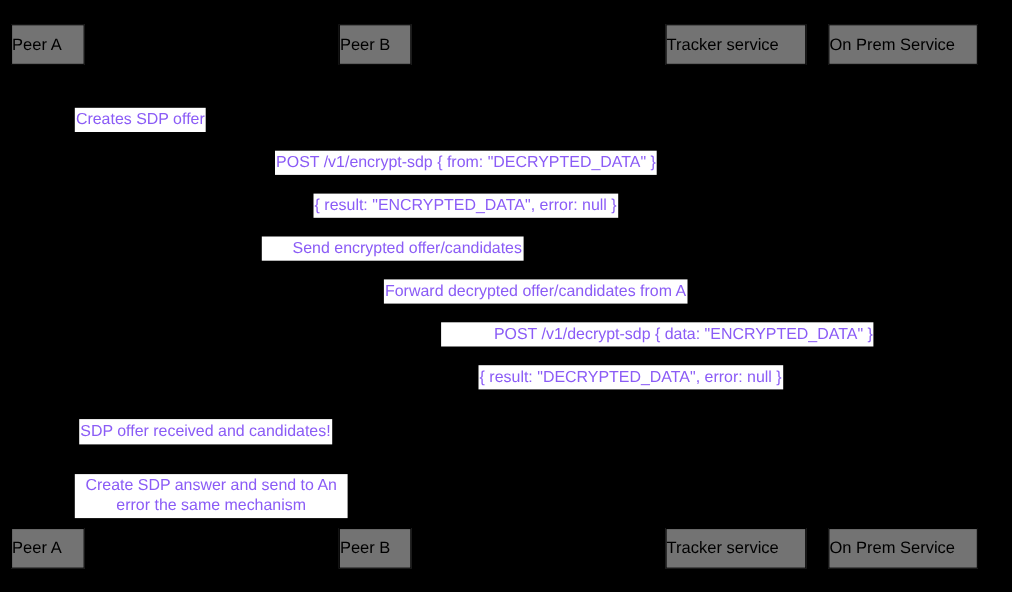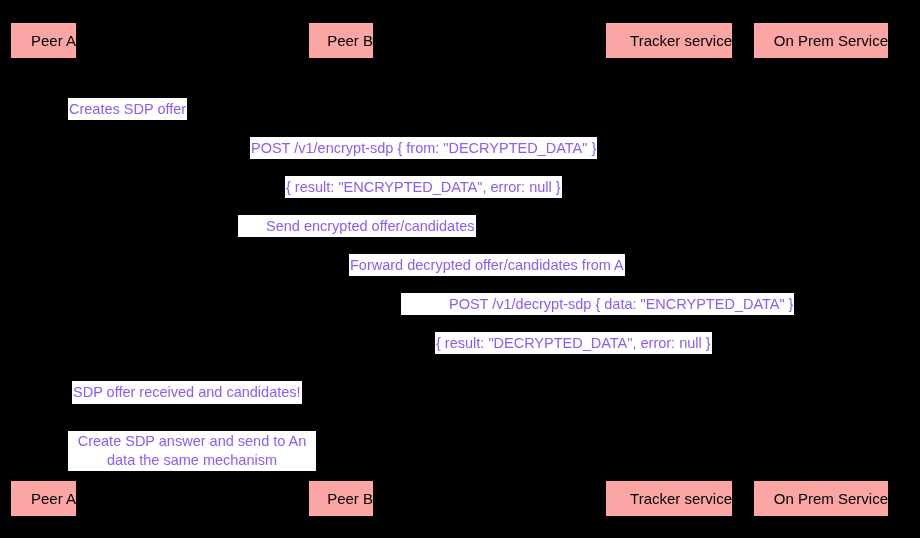--- a/index.html
+++ b/index.html
@@ -12,27 +12,27 @@
     position: relative;
     width: 920px;
     height: 538px;
     background: #000000;
     overflow: hidden;
     font-family: "Liberation Sans", sans-serif;
     -webkit-font-smoothing: antialiased;
   }
   .participant {
     position: absolute;
-    background: #fca5a5;
+    background: #737373;
     color: #000000;
     border: 1px solid #000000;
     box-sizing: border-box;
     display: flex;
     align-items: center;
-    justify-content: flex-end;
+    justify-content: flex-start;
     font-size: 15px;
     line-height: 1;
     white-space: nowrap;
   }
   .lifeline {
     position: absolute;
     width: 1px;
     background: #000000;
   }
   .msg {
@@ -120,21 +120,21 @@
   <div class="msg" style="left:435px; top:316px; height:22px;">
     <span>{ result: "DECRYPTED_DATA", error: null }</span>
   </div>
 
   <div class="msg" style="left:72px; top:365px; height:23px;">
     <span>SDP offer received and candidates!</span>
   </div>
 
   <div class="msg multiline" style="left:68px; top:415px; width:248px; height:40px;">
     <span class="msg-line">Create SDP answer and send to An</span>
-    <span class="msg-line">data the same mechanism</span>
+    <span class="msg-line">error the same mechanism</span>
   </div>
 
   <div class="participant" style="left:10px; top:480px; width:67px; height:37px;">
     <span>Peer A</span>
   </div>
   <div class="participant" style="left:308px; top:480px; width:66px; height:37px;">
     <span>Peer B</span>
   </div>
   <div class="participant" style="left:605px; top:480px; width:128px; height:37px;">
     <span>Tracker service</span>

